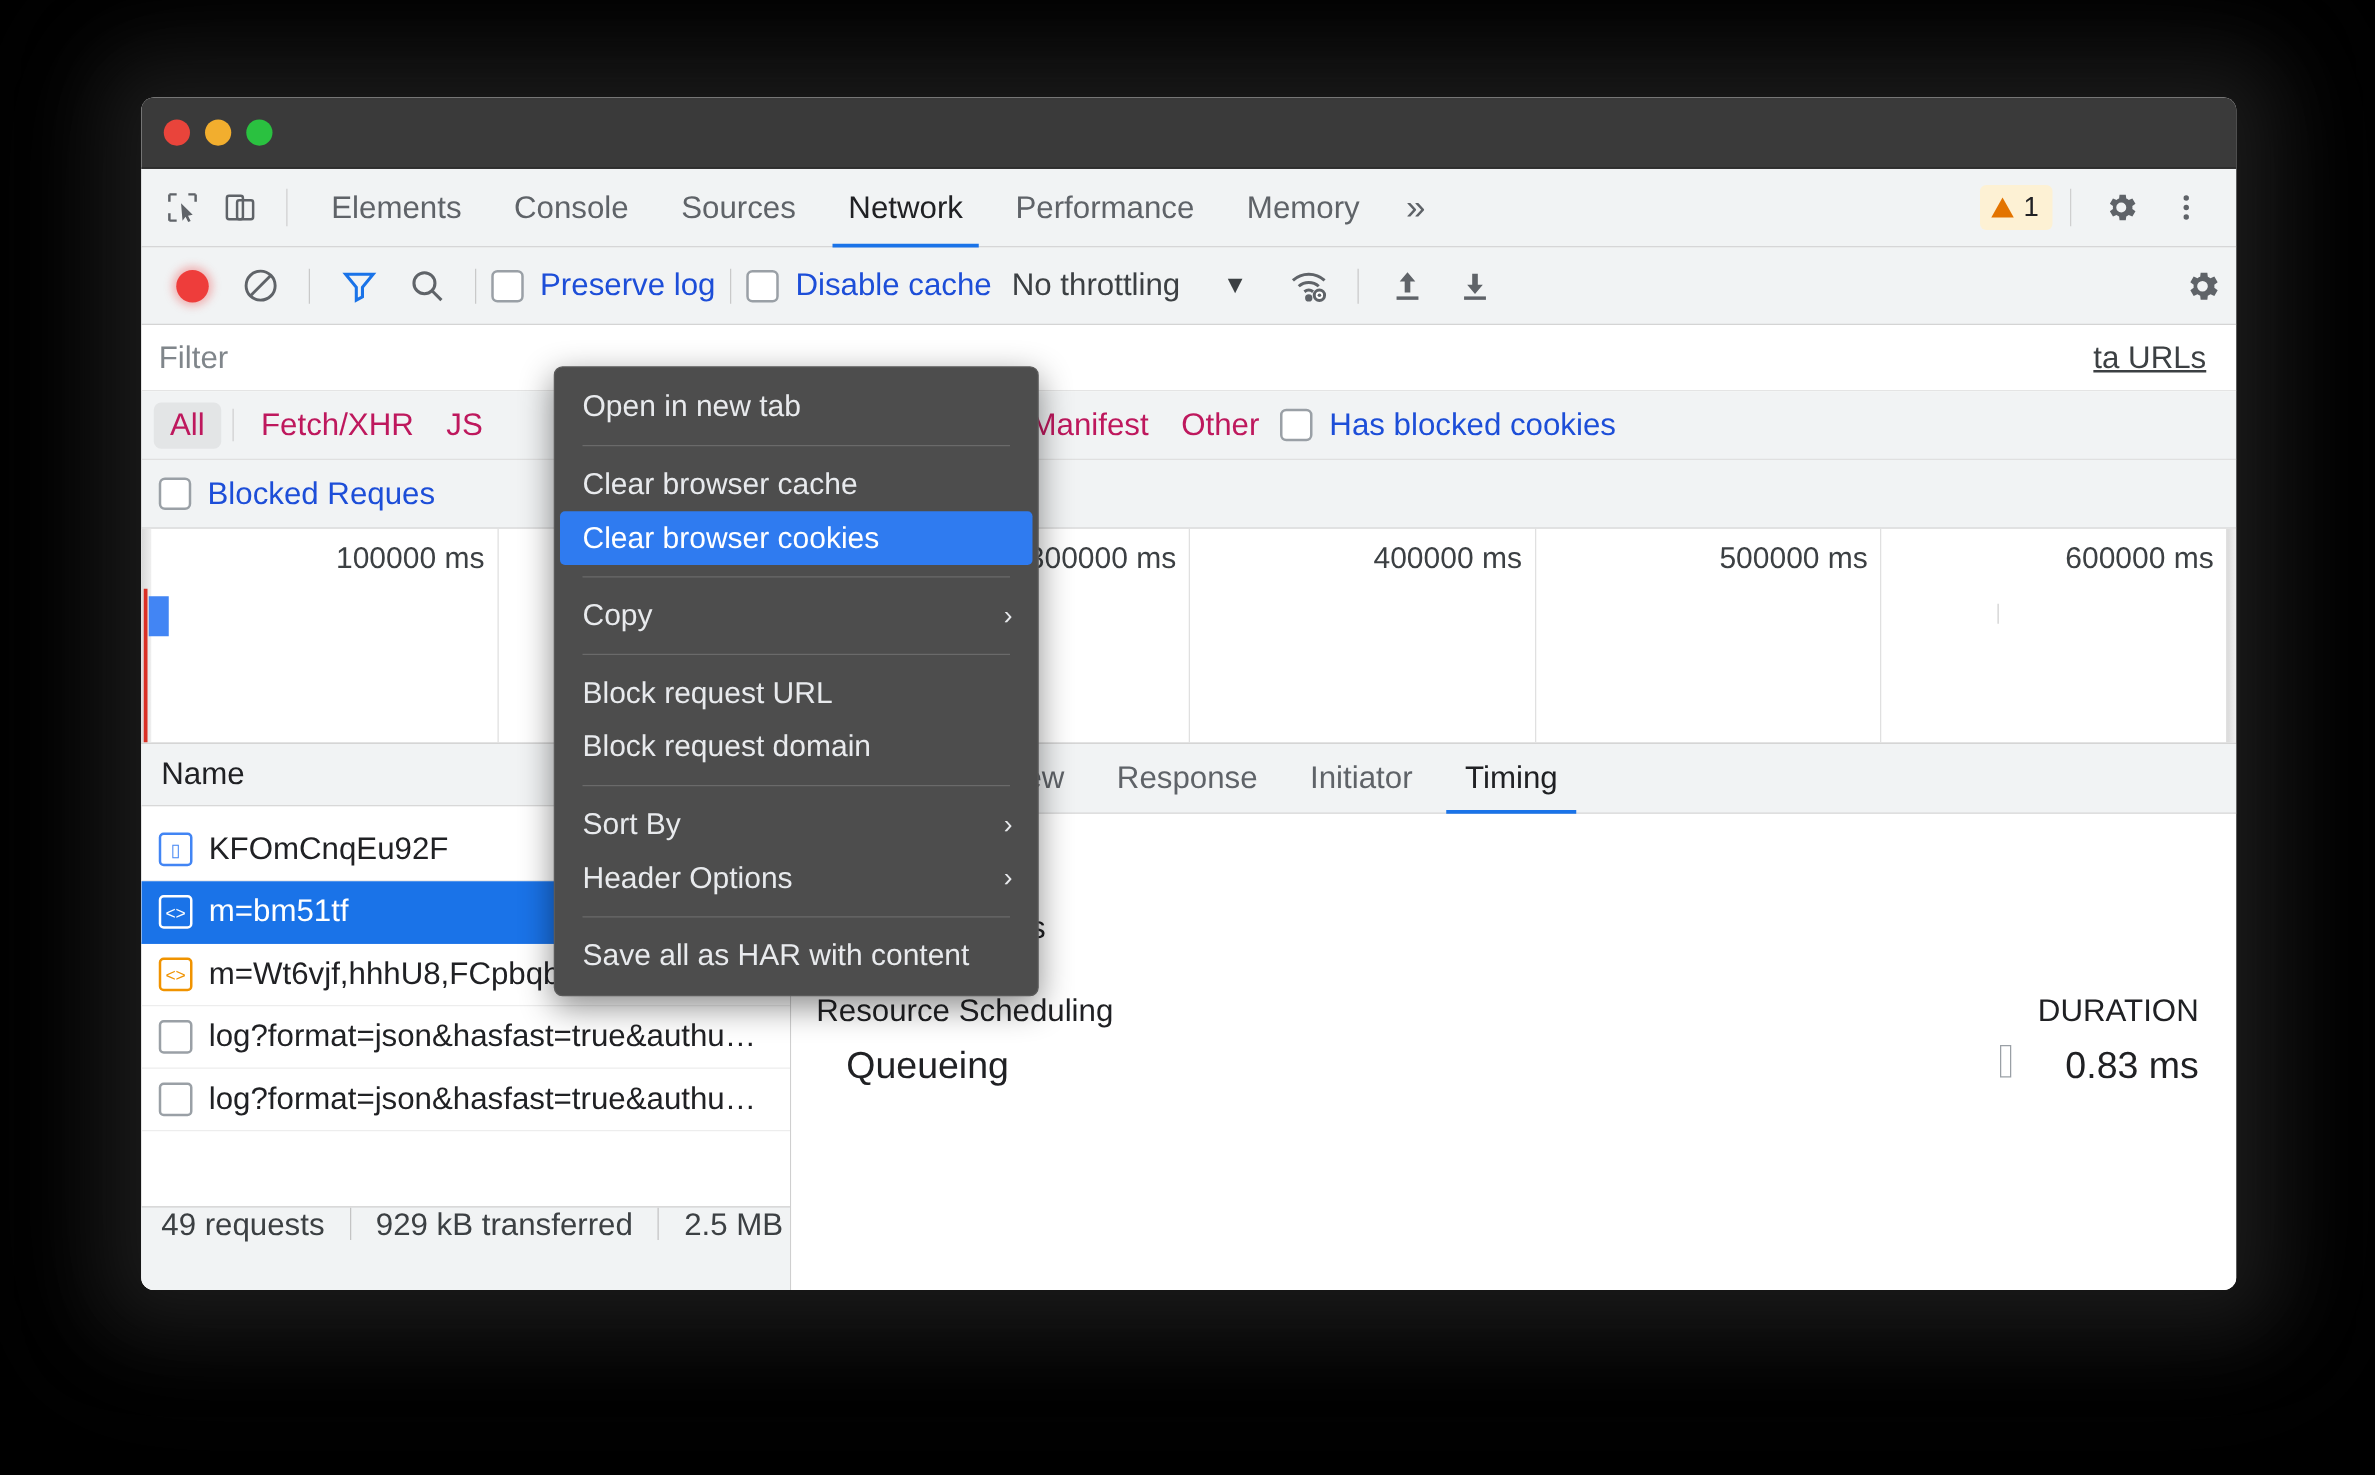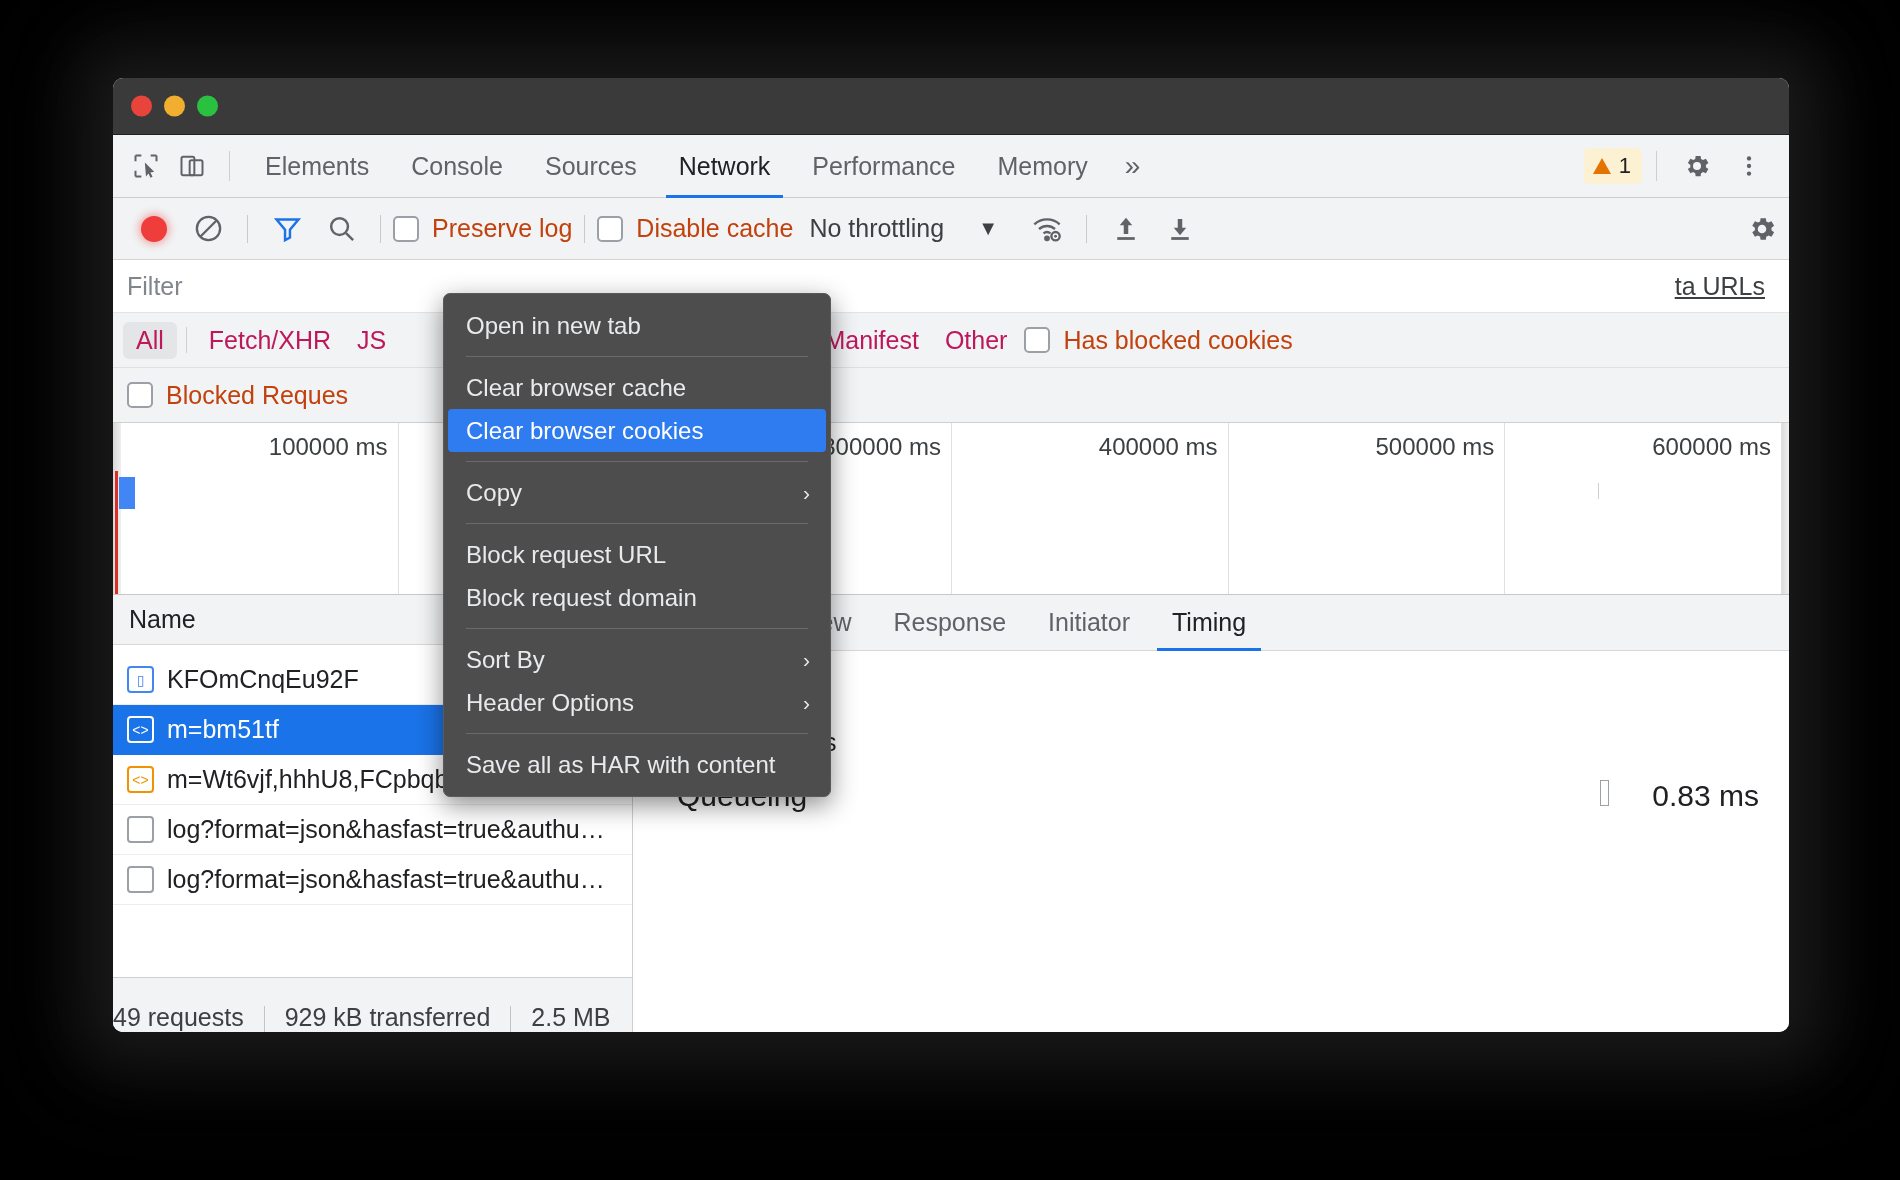--- a/index.html
+++ b/index.html
@@ -67,21 +67,21 @@
     height: 62px; background:#f1f3f4; flex:0 0 auto;
     display:flex; align-items:center; padding-left:14px; gap:0;
     border-bottom:1px solid #d4d4d4;
   }
   .rec-dot { width:26px;height:26px;border-radius:50%;background:#ee3d3b; box-shadow:0 0 7px 3px rgba(238,61,59,.35);}
   .tbtn { width:54px;height:54px;display:flex;align-items:center;justify-content:center;color:#5f6368;}
   .tsep { width:1px;height:28px;background:#c9c9c9;margin:0 12px;}
   .cb {
     width:26px;height:26px;border:2px solid #9aa0a6;border-radius:5px;background:#fff;flex:0 0 auto;
   }
-  .cblabel { font-size:25px; color:#c2410c; margin-left:13px; white-space:nowrap; }
+  .cblabel { font-size:25px; color:#1d4ed8; margin-left:13px; white-space:nowrap; }
   .cbwrap { display:flex;align-items:center; }
   .throttle { font-size:25px;color:#3c4043;margin-left:16px;white-space:nowrap;}
   .caret { margin-left:34px;font-size:20px;color:#3c4043;}
 
   
   .filterrow {
     height:53px;background:#fff;flex:0 0 auto;display:flex;align-items:center;
     border-bottom:1px solid #e4e4e4;
   }
   .filterinput {
@@ -135,22 +135,22 @@
     font-size:25px;color:#202124;border-bottom:1px solid #ededed;white-space:nowrap;overflow:hidden;
   }
   .reqrow.sel { background:#1a73e8; color:#fff; border-bottom-color:#1a73e8; }
   .ricon { width:27px;height:27px;border:2px solid #4285f4;border-radius:4px;display:flex;align-items:center;justify-content:center;font-size:14px;color:#4285f4;flex:0 0 auto;}
   .ricon.orange { border-color:#f09300;color:#f09300; }
   .ricon.plain { border-color:#9aa0a6;color:#9aa0a6; }
   .reqrow.sel .ricon { border-color:#fff;color:#fff; }
   .rname { overflow:hidden; text-overflow:ellipsis; }
 
   .statusbar {
-    height:55px;background:#f1f3f4;border-top:1px solid #cfcfcf;display:flex;align-items:flex-end;
-    font-size:25px;color:#3c4043;flex:0 0 auto;white-space:nowrap;overflow:hidden;
+    height:67px;background:#f1f3f4;border-top:1px solid #cfcfcf;display:flex;align-items:flex-start;
+    padding-left:16px;font-size:25px;color:#3c4043;flex:0 0 auto;white-space:nowrap;overflow:hidden;
   }
   .ssep { width:1px;height:26px;background:#c4c4c4;margin:0 20px;}
 
   
   .dtabs { height:56px;background:#f1f3f4;display:flex;align-items:center;border-bottom:1px solid #d8d8d8;flex:0 0 auto;padding-left:4px;}
   .dtab { position:relative;height:56px;display:flex;align-items:center;padding:0 21px;font-size:25px;color:#5f6368;white-space:nowrap;}
   .dtab.active { color:#202124; }
   .dtab.active::after { content:'';position:absolute;left:6px;right:6px;bottom:0;height:3px;background:#1a73e8;}
   .timingbody { flex:1 1 auto; padding:26px 30px 0 20px; overflow:hidden;}
   .tline { font-size:25px;color:#202124;margin-bottom:22px;}
@@ -409,20 +409,24 @@
           <div class="dtab">
               <span>Initiator</span>
             </div>
           <div class="dtab active">
               <span>Timing</span>
             </div>
         </div>
         <div class="timingbody">
           <div class="tline">ed at 4.71 s</div>
           <div class="tline">Started at 4.71 s</div>
+          <div class="thead">
+            <span>Resource Scheduling</span>
+            <span class="dur">DURATION</span>
+          </div>
           <div class="trow">
             <span>Queueing</span>
             <span class="bar" style="margin-left:auto"><span class="qbar" style="display:inline-block"></span></span>
             <span class="tval">0.83 ms</span>
           </div>
         </div>
       </div>
     </div>
 
     <div class="ctxmenu">

